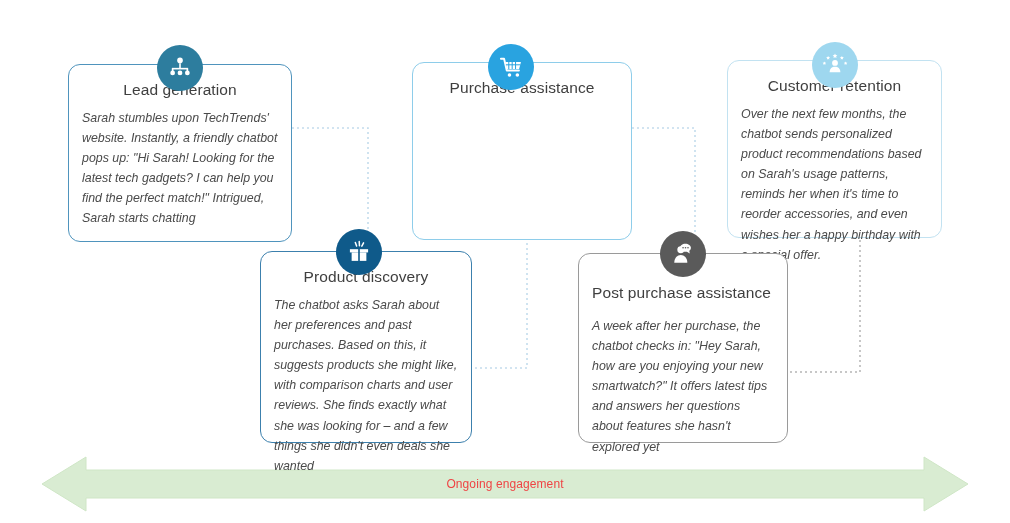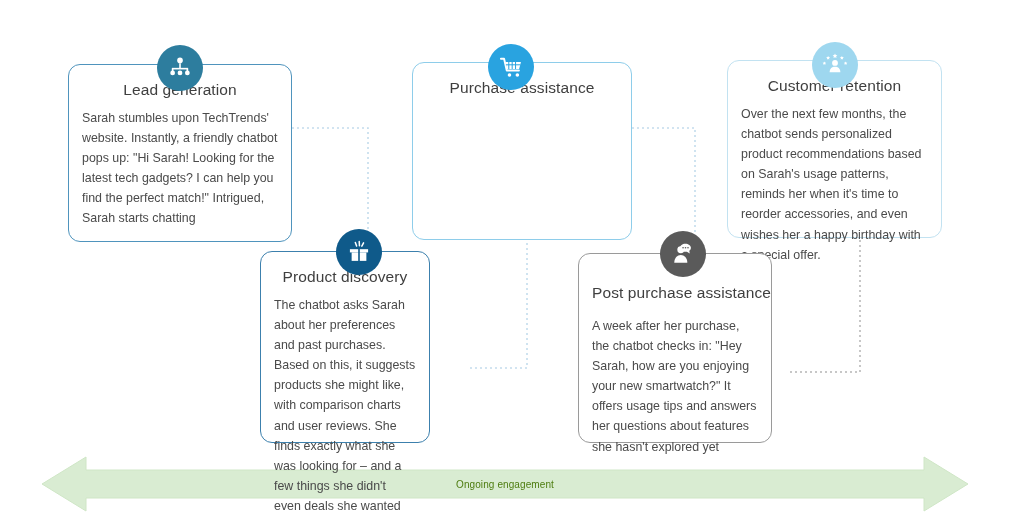--- a/index.html
+++ b/index.html
@@ -49,20 +49,21 @@
     margin: 0 0 9px 0;
     font-weight: 400;
     white-space: nowrap;
   }
   .card-body {
     font-size: 12.4px;
     line-height: 1.62;
     color: #4a4a4a;
     margin: 0;
     text-align: left;
+    font-style: italic;
   }
 
   
   .card.tone-steel      { border-color: #4f94bd; }
   .card.tone-lightblue  { border-color: #8ecdea; }
   .card.tone-paleblue   { border-color: #c2e2f1; }
   .card.tone-navy       { border-color: #3c80ad; }
   .card.tone-gray       { border-color: #9a9a9a; }
 
   
@@ -87,22 +88,22 @@
     height: 58px;
     z-index: 2;
   }
   .arrow-label {
     position: absolute;
     left: 0; top: 0;
     width: 926px; height: 58px;
     display: flex;
     align-items: center;
     justify-content: center;
-    font-size: 10px;
-    color: #4d7c0f;
+    font-size: 12px;
+    color: #ef4444;
     letter-spacing: .1px;
   }
 </style>
 </head>
 <body>
 
 <div id="stage">
 
   <svg class="connector-layer" width="1010" height="523" viewBox="0 0 1010 523" xmlns="http://www.w3.org/2000/svg">
 
@@ -155,38 +156,38 @@
       <circle cx="12" cy="10.2" r="2.5"></circle>
       <path d="M7.4 18.2 C7.4 15.2 9.4 13.6 12 13.6 C14.6 13.6 16.6 15.2 16.6 18.2 Z"></path>
       <path d="M12 2.1 l.62 1.3 1.42.2 -1.02 1.0 .24 1.42 -1.26-.67 -1.26.67 .24-1.42 -1.02-1.0 1.42-.2 Z"></path>
       <path d="M6.1 4.2 l.5 1.04 1.14.16 -.82.8 .19 1.14 -1.01-.54 -1.01.54 .19-1.14 -.82-.8 1.14-.16 Z"></path>
       <path d="M17.9 4.2 l.5 1.04 1.14.16 -.82.8 .19 1.14 -1.01-.54 -1.01.54 .19-1.14 -.82-.8 1.14-.16 Z"></path>
       <path d="M2.9 9.0 l.46.95 1.04.15 -.75.73 .18 1.04 -.93-.49 -.93.49 .18-1.04 -.75-.73 1.04-.15 Z"></path>
       <path d="M21.1 9.0 l.46.95 1.04.15 -.75.73 .18 1.04 -.93-.49 -.93.49 .18-1.04 -.75-.73 1.04-.15 Z"></path>
     </svg>
   </div>
 
-  <div class="card tone-navy" style="left:260px; top:251px; width:170px; height:192px;">
+  <div class="card tone-navy" style="left:260px; top:251px; width:212px; height:192px;">
     <p class="card-title">Product discovery</p>
     <p class="card-body">The chatbot asks Sarah about her preferences and past purchases. Based on this, it suggests products she might like, with comparison charts and user reviews. She finds exactly what she was looking for – and a few things she didn't even deals she wanted</p>
   </div>
   <div class="badge" style="left:336px; top:229px; background:#0f5a8a;">
     <svg width="26" height="26" viewBox="0 0 24 24" fill="none" aria-hidden="true">
       <path d="M8.6 3.2 L9.8 6.4" stroke="#ffffff" stroke-width="1.4" stroke-linecap="round"></path>
       <path d="M12.2 2.4 L12.4 6.2" stroke="#ffffff" stroke-width="1.4" stroke-linecap="round"></path>
       <path d="M16.2 3.6 L14.6 6.6" stroke="#ffffff" stroke-width="1.4" stroke-linecap="round"></path>
       <path d="M3.6 9.4 H20.4 V12.4 H3.6 Z" fill="#ffffff"></path>
       <path d="M5.2 12.4 H18.8 V20.2 H5.2 Z" fill="#ffffff"></path>
       <path d="M12 9.0 V20.6" stroke="#0f5a8a" stroke-width="1.5"></path>
     </svg>
   </div>
 
-  <div class="card tone-gray" style="left:578px; top:253px; width:194px; height:190px; padding-top:30px;padding-left:13px;">
+  <div class="card tone-gray" style="left:578px; top:253px; width:210px; height:190px; padding-top:30px;padding-left:13px;">
     <p class="card-title" style="text-align:left; margin-bottom:14px;">Post purchase assistance</p>
-    <p class="card-body">A week after her purchase, the chatbot checks in: "Hey Sarah, how are you enjoying your new smartwatch?" It offers usage tips and answers her questions about features she hasn't explored yet</p>
+    <p class="card-body">A week after her purchase, the chatbot checks in: "Hey Sarah, how are you enjoying your new smartwatch?" It offers latest tips and answers her questions about features she hasn't explored yet</p>
   </div>
   <div class="badge" style="left:660px; top:231px; background:#5a5a5a;">
     <svg width="27" height="27" viewBox="0 0 24 24" fill="#ffffff" aria-hidden="true">
       <circle cx="9.6" cy="7.8" r="3.1"></circle>
       <path d="M3.8 19.4 C3.8 14.9 6.5 12.4 9.6 12.4 C12.7 12.4 15.4 14.9 15.4 19.4 Z"></path>
       <path d="M13.6 2.4 C10.9 2.4 9.0 4.0 9.0 6.0 C9.0 8.0 10.9 9.6 13.6 9.6 C14.1 9.6 14.6 9.55 15.0 9.45 L17.6 11.0 L17.1 8.7 C18.1 8.0 18.6 7.05 18.6 6.0 C18.6 4.0 16.3 2.4 13.6 2.4 Z"></path>
       <circle cx="11.6" cy="6.0" r=".72" fill="#5a5a5a"></circle>
       <circle cx="13.8" cy="6.0" r=".72" fill="#5a5a5a"></circle>
       <circle cx="16.0" cy="6.0" r=".72" fill="#5a5a5a"></circle>
     </svg>

